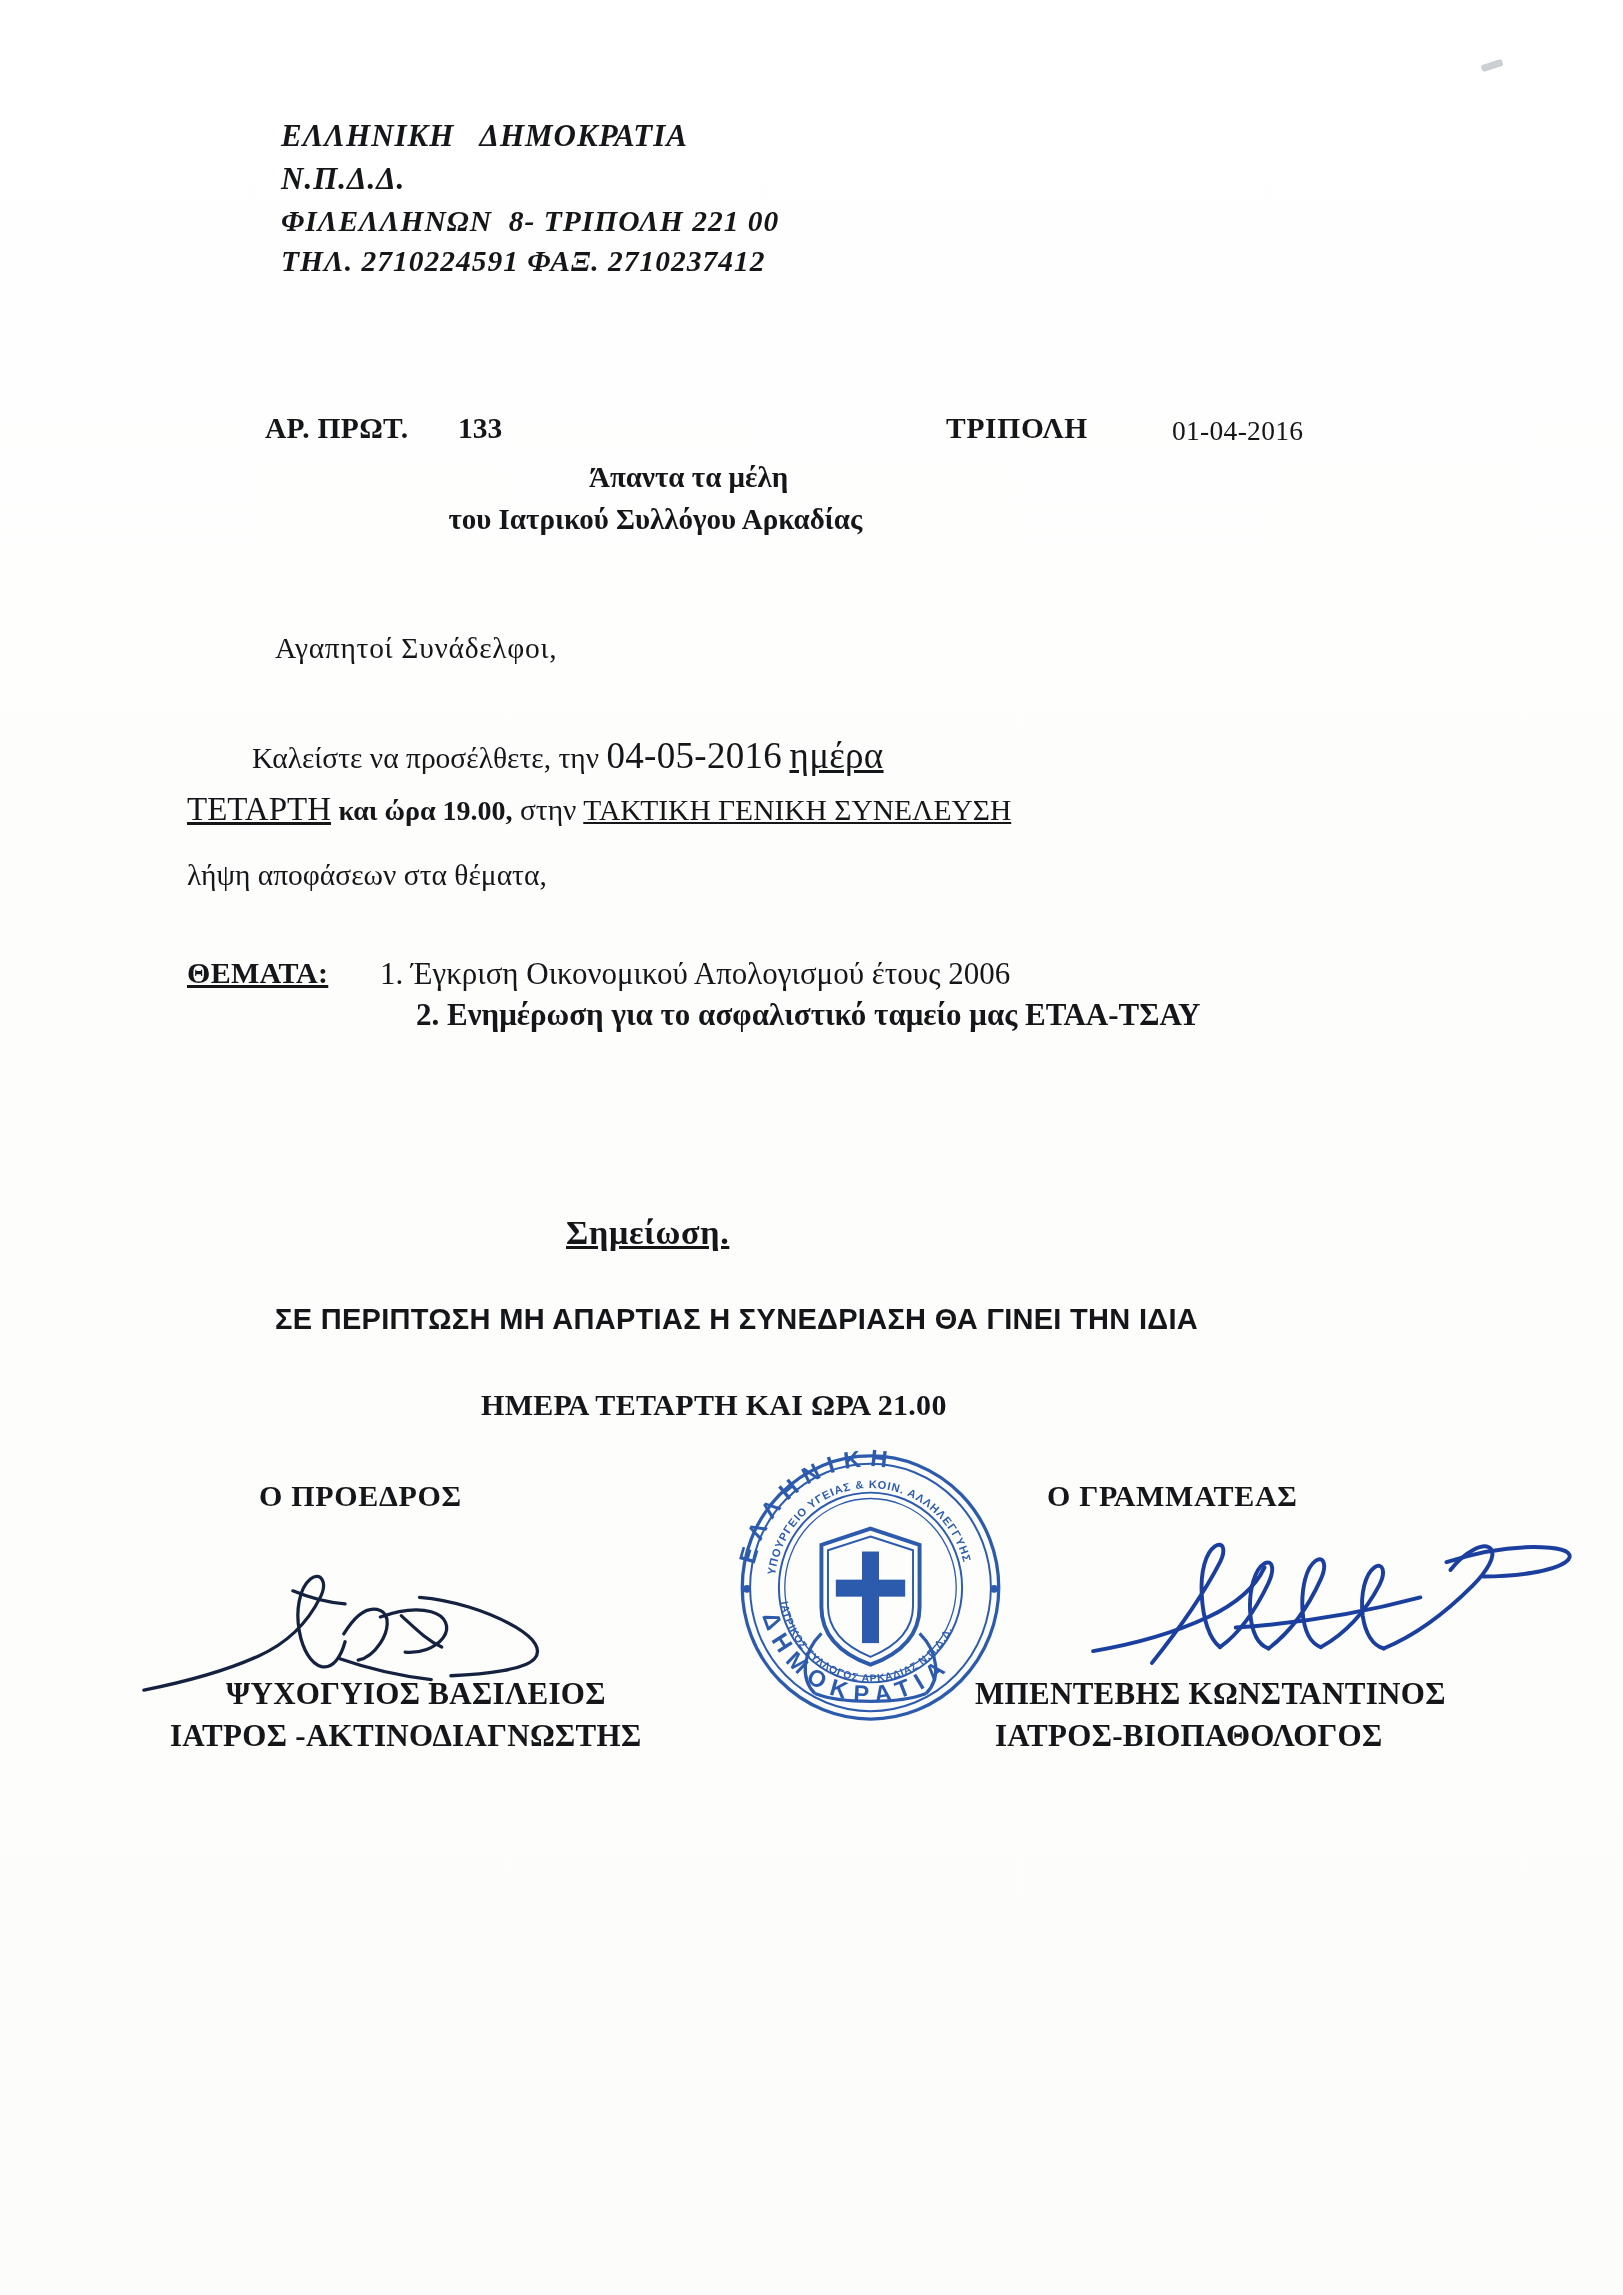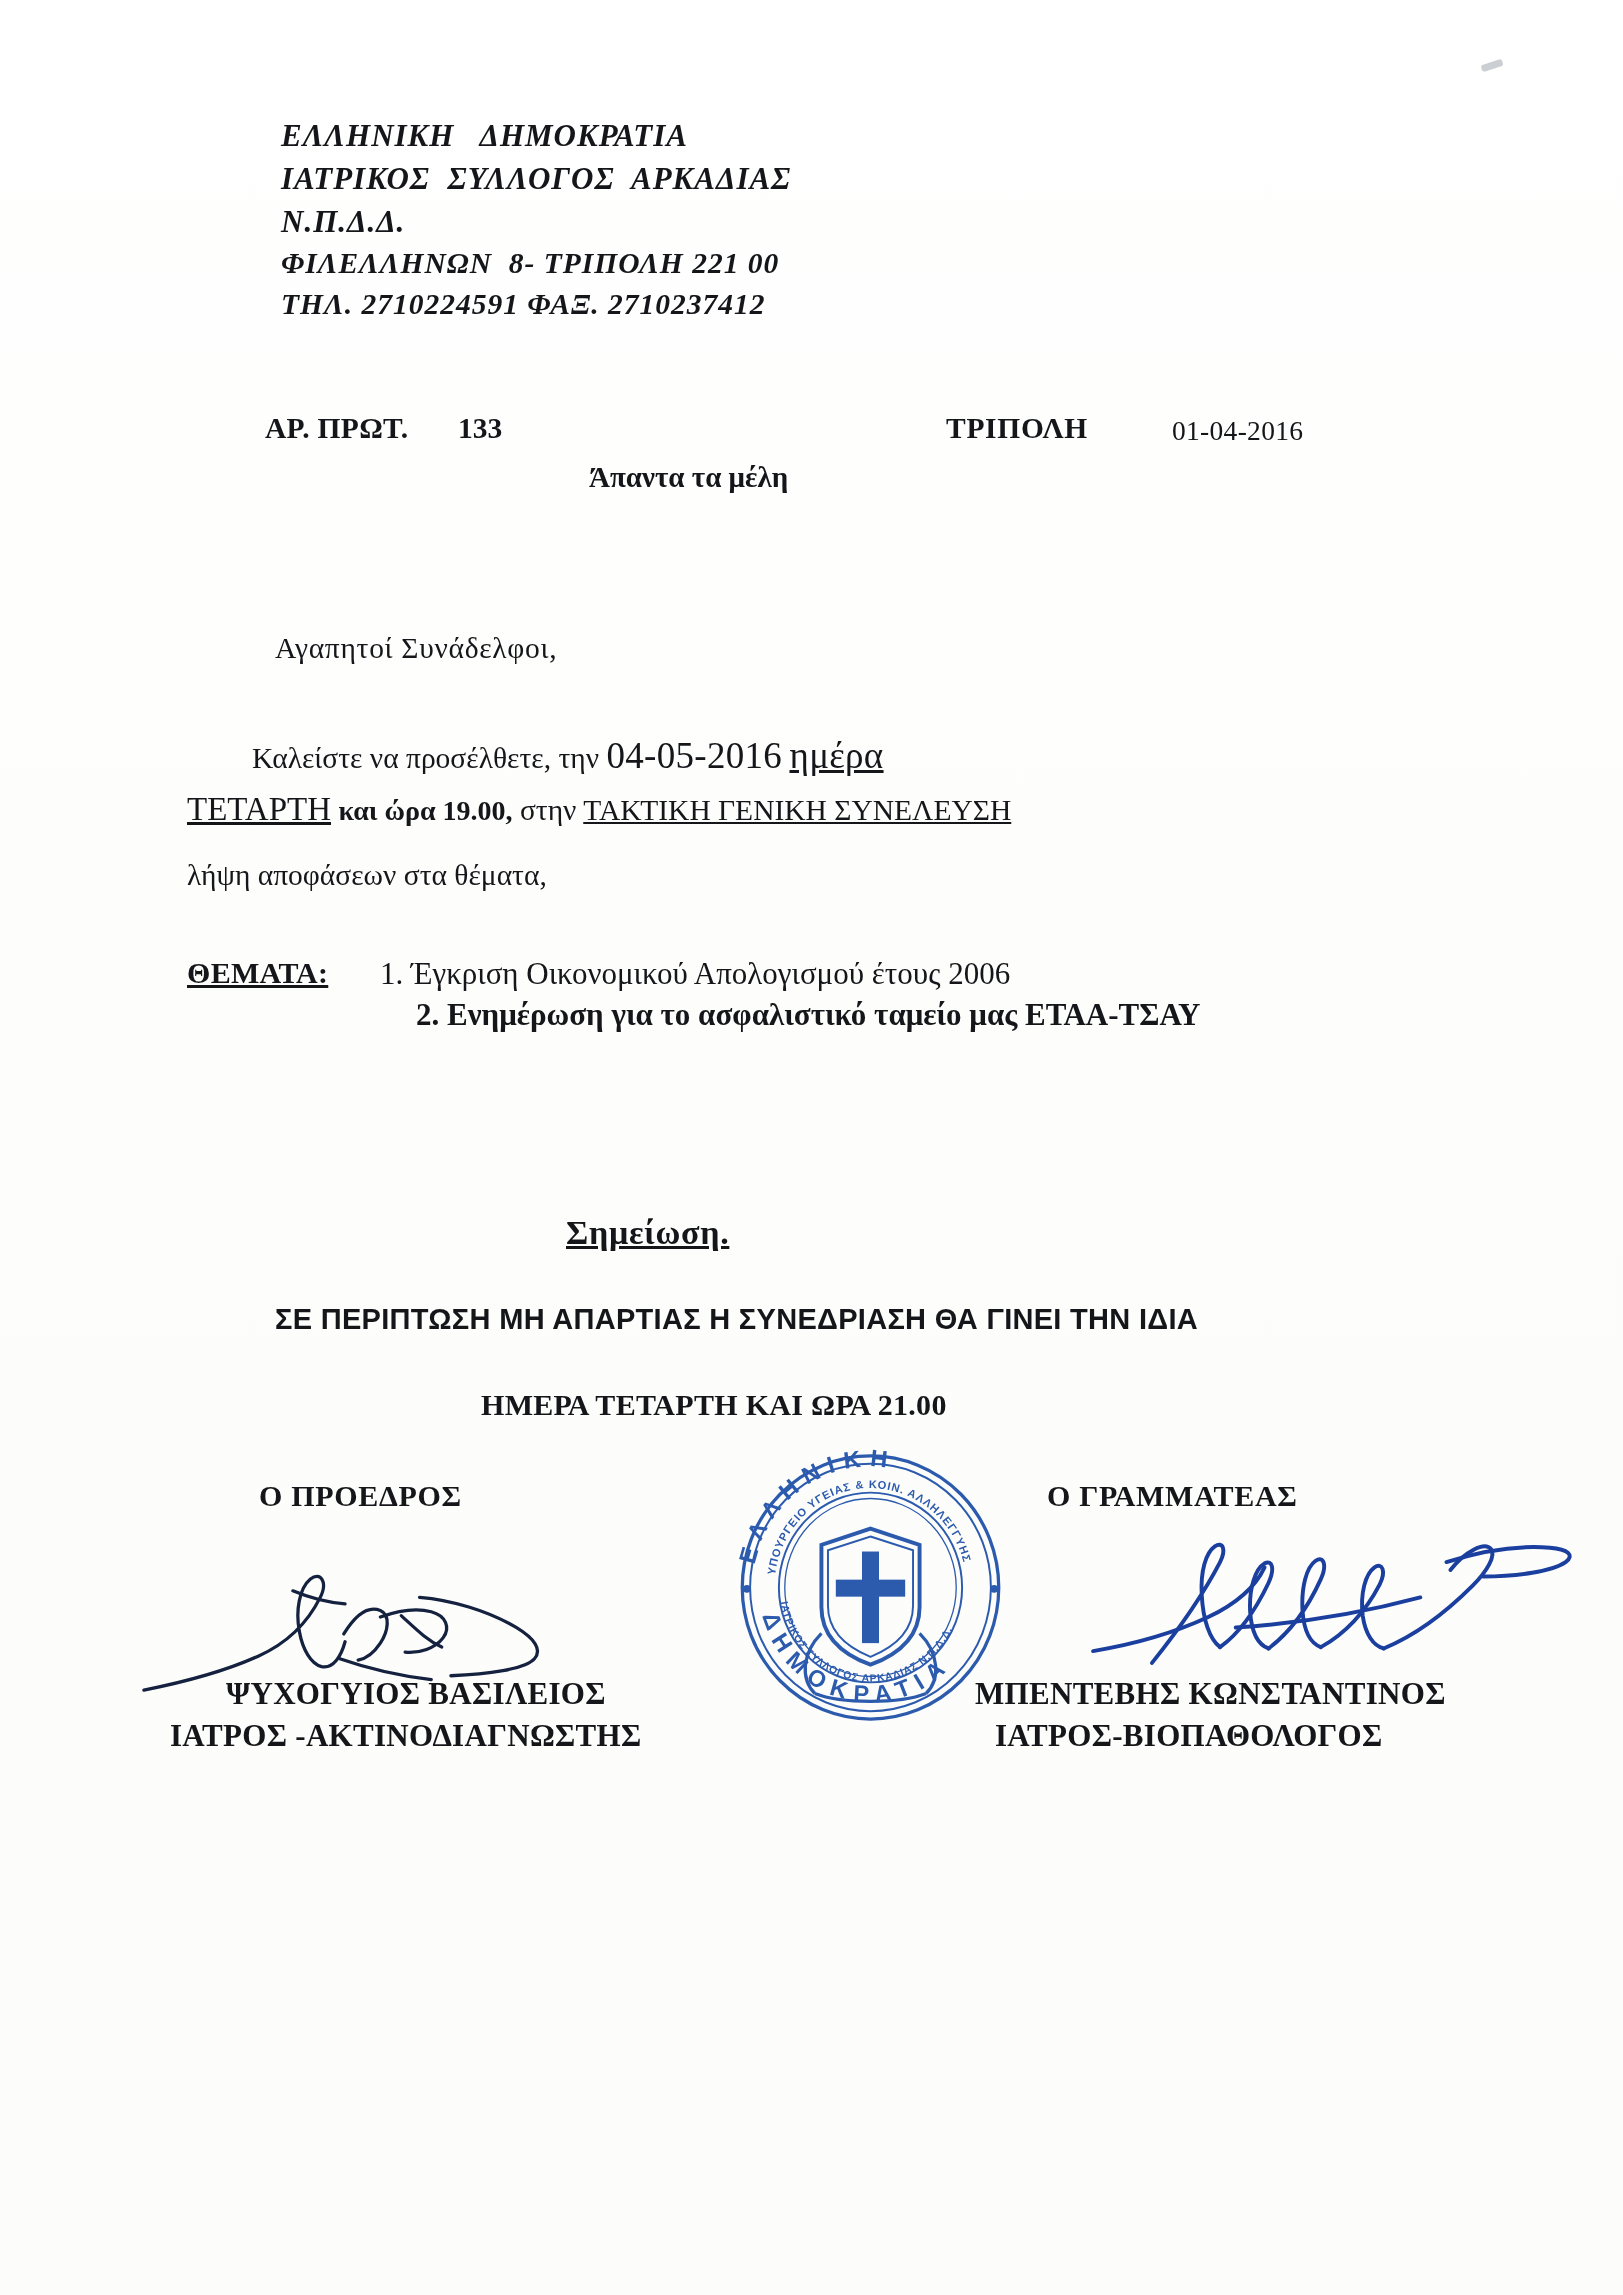--- a/index.html
+++ b/index.html
@@ -293,35 +293,35 @@
 </head>
 <body>
 
 <div class="page">
   <div class="sheet">
 
     <div class="scan-mark"></div>
 
     <div class="letterhead">
       <div class="lh-line">ΕΛΛΗΝΙΚΗ   ΔΗΜΟΚΡΑΤΙΑ</div>
-      <div class="lh-line">ΙΑΤΡΙΚΟΣ  ΣΥΛΛΟΓΟΣ  ΑΡΚΑΔΙΑΣ</div>
       <div class="lh-line">Ν.Π.Δ.Δ.</div>
       <div class="lh-line small">ΦΙΛΕΛΛΗΝΩΝ  8- ΤΡΙΠΟΛΗ 221 00</div>
       <div class="lh-line small">ΤΗΛ. 2710224591 ΦΑΞ. 2710237412</div>
     </div>
 
     <div class="protocol-row">
       <span class="prot-label">ΑΡ. ΠΡΩΤ.</span>
       <span class="prot-number">133</span>
       <span class="place">ΤΡΙΠΟΛΗ</span>
       <span class="date">01-04-2016</span>
     </div>
 
     <div class="recipient">
       <div class="recip-l1">Άπαντα τα μέλη</div>
+      <div class="recip-l2">του Ιατρικού Συλλόγου Αρκαδίας</div>
     </div>
 
     <div class="greeting">Αγαπητοί  Συνάδελφοι,</div>
 
     <div class="body-par">
       <div class="ln1">
         <span>Καλείστε να προσέλθετε, την</span>
         <span class="big">04-05-2016</span>
         <span class="big u">ημέρα</span>
       </div>

